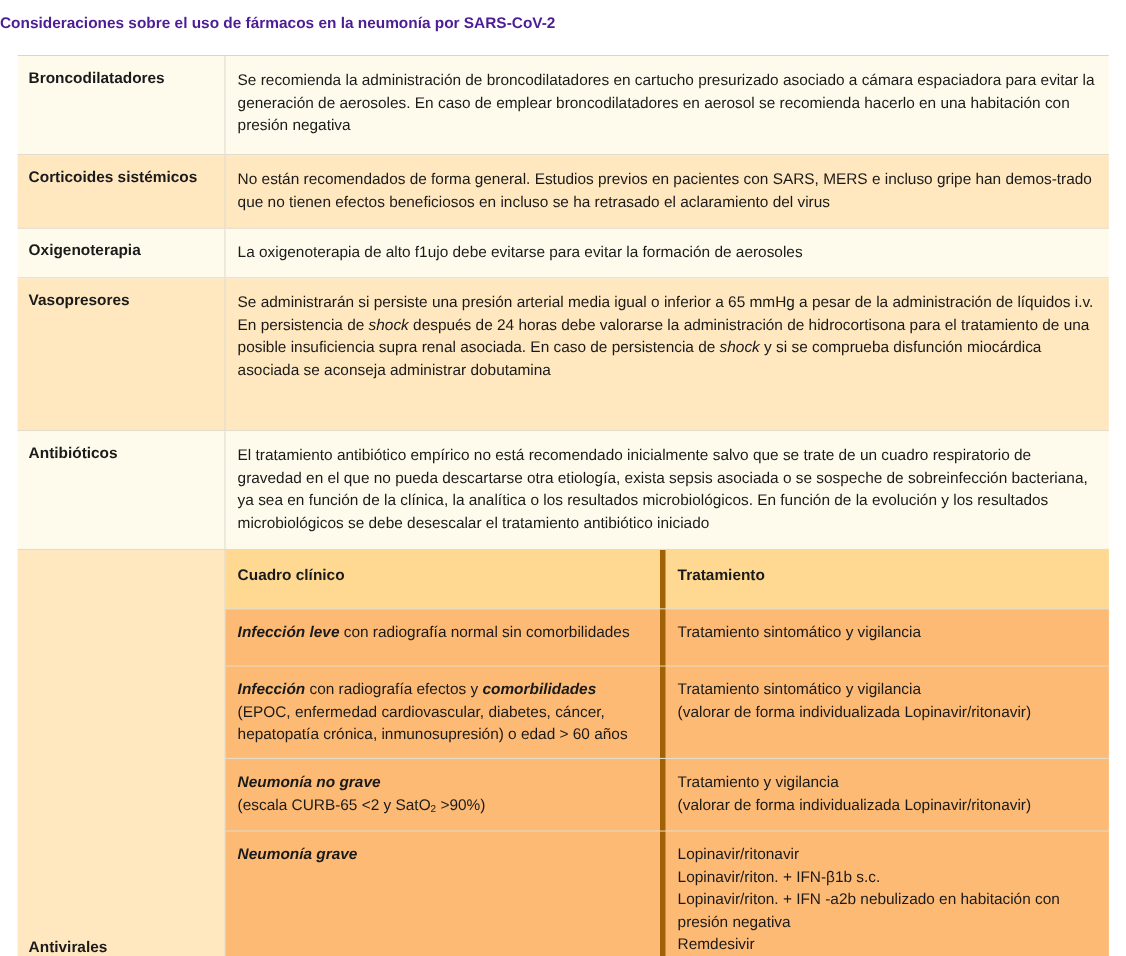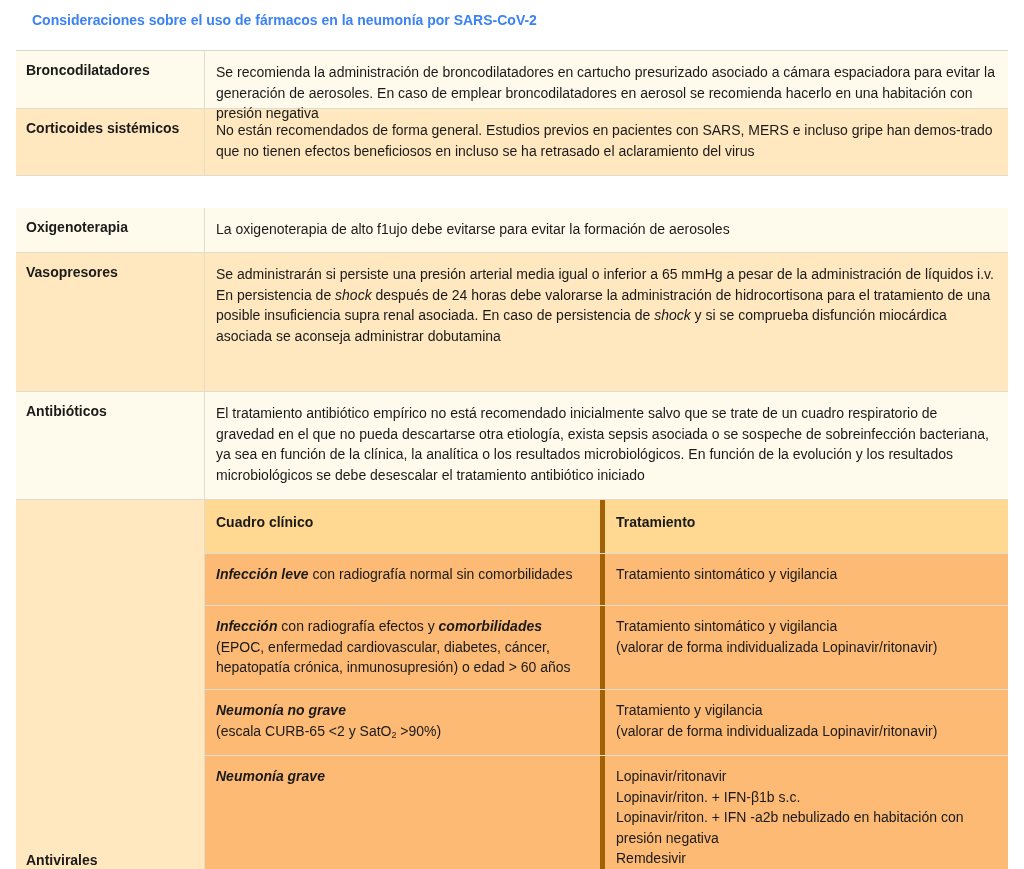--- a/index.html
+++ b/index.html
@@ -1,22 +1,22 @@
 <!DOCTYPE html>
 <html><head>
 <meta charset="utf-8">
 <style>
   html, body { margin: 0; padding: 0; background: #ffffff; }
   body {
     width: 1024px; height: 869px; position: relative; overflow: hidden;
     font-family: "Liberation Sans", sans-serif; color: #1a1a1a;
   }
   .title {
-    position: absolute; left: 32px; top: 12px;
-    font-size: 14px; font-weight: bold; color: #3b82f6;
+    position: absolute; left: 0; top: 12px;
+    font-size: 14px; font-weight: bold; color: #4c1d95;
     font-family: "Liberation Sans", sans-serif;
   }
   .tbl {
     position: absolute; left: 16px; top: 50px; width: 992px;
     border-top: 1px solid #dcd6c8;
     border-bottom: 2px solid #333;
   }
   .row { display: flex; border-bottom: 1px solid #e2dccd; box-sizing: border-box; }
   .row:last-child { border-bottom: none; }
   .row.light { background: #fffbec; }
@@ -24,23 +24,23 @@
   .c1 {
     width: 189px; flex: none; box-sizing: border-box;
     padding: 11px 10px; font-weight: bold; font-size: 14px;
     border-right: 1px solid #e2dccd;
   }
   .c2 {
     flex: 1; box-sizing: border-box; padding: 11px 11px 0 11px;
     font-size: 14px; line-height: 20.5px;
     font-family: "Liberation Sans", sans-serif;
   }
-  .r-bronco { height: 58px; }
+  .r-bronco { height: 90px; }
   .r-cortic { height: 67px; }
-  .r-oxi { height: 45px; margin-top: 32px; }
+  .r-oxi { height: 45px; }
   .r-vaso { height: 139px; }
   .r-anti { height: 108px; }
   .r-antiv { height: 384px; }
   .r-antiv .c1 { display: flex; align-items: flex-end; padding-bottom: 16px; }
   .r-antiv .c1 span { display: block; }
   .sub { flex: 1; display: flex; flex-direction: column; }
   .srow { display: flex; border-bottom: 1px solid #e2dccd; background: #fdba74; box-sizing: border-box; }
   .srow:last-child { border-bottom: none; }
   .srow.head { background: #ffd991; height: 54px; font-weight: bold; }
   .srow.s1 { height: 52px; }

